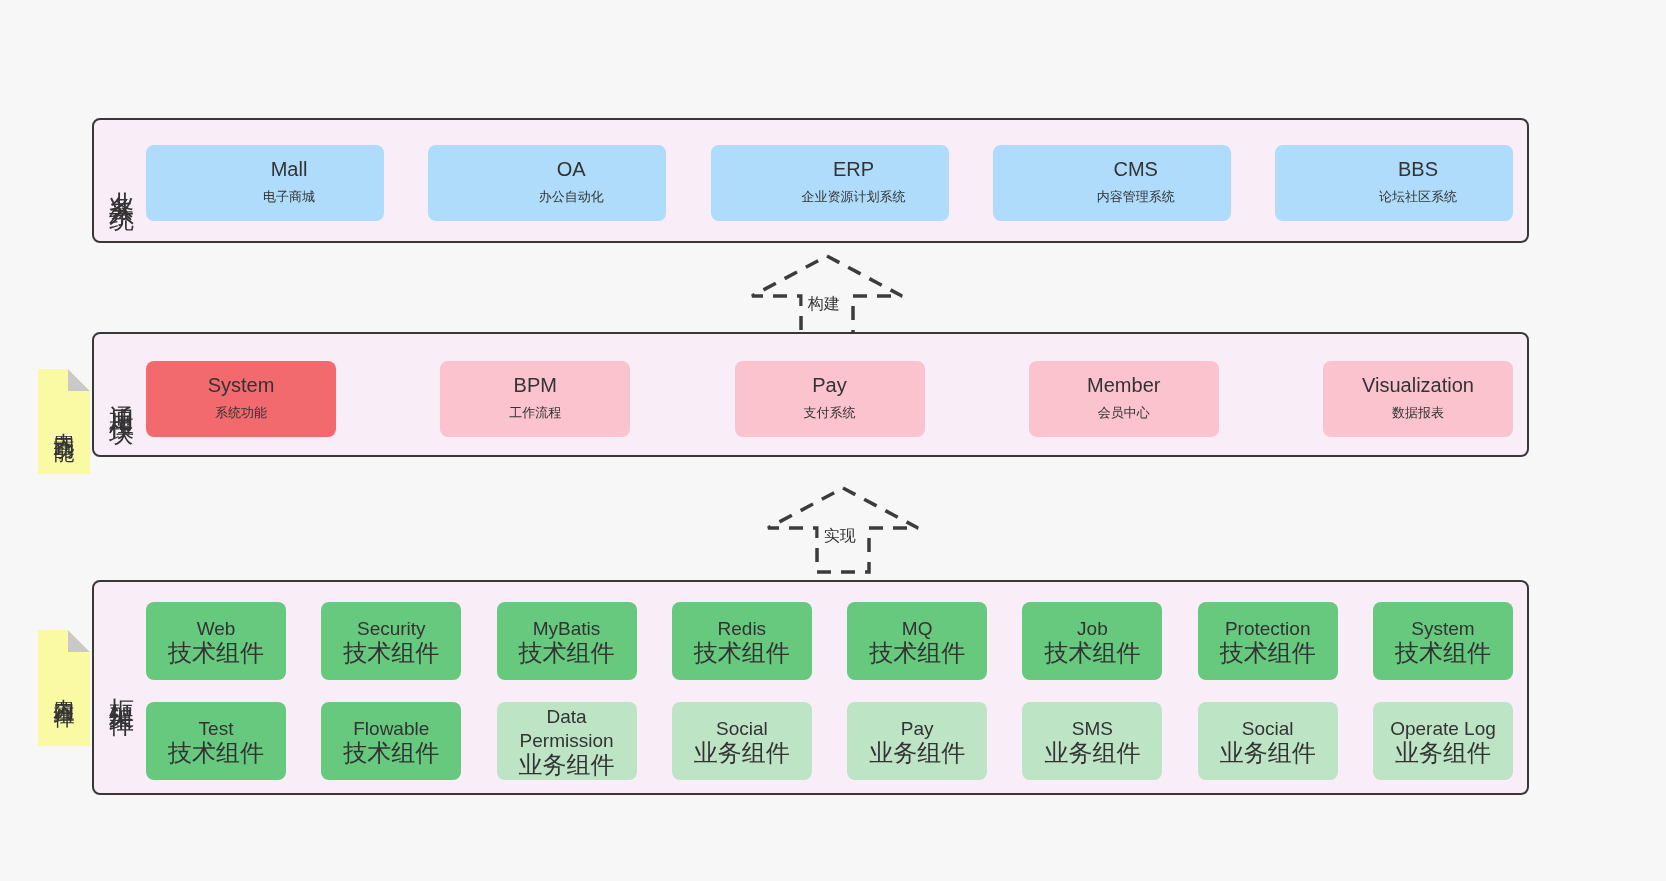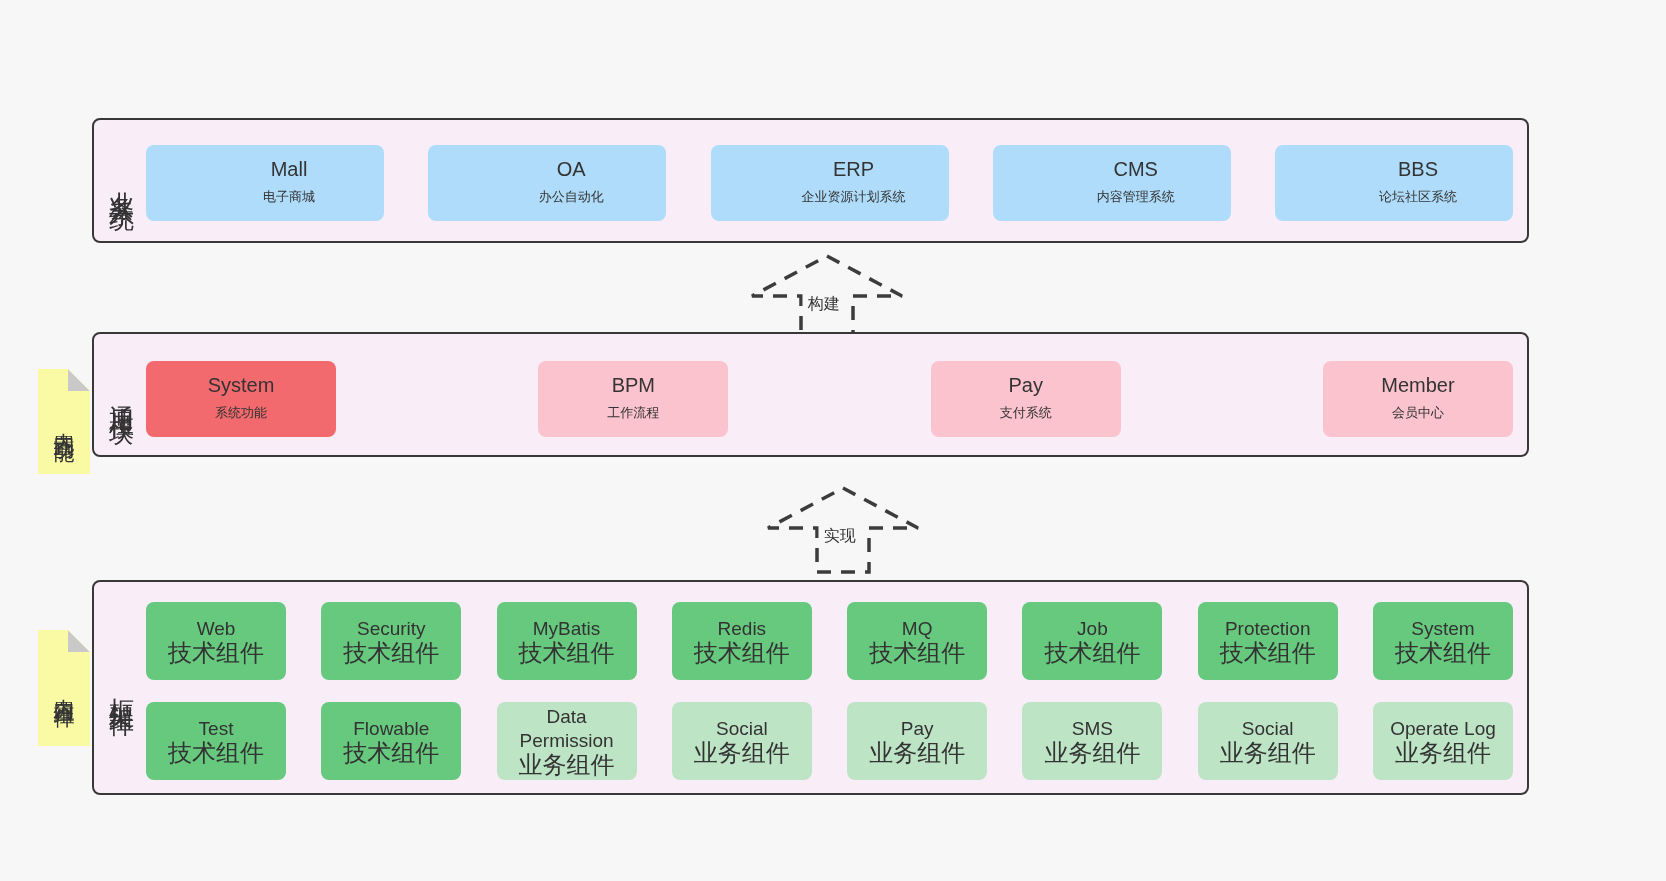--- a/index.html
+++ b/index.html
@@ -154,20 +154,24 @@
         <div class="sub">工作流程</div>
       </div>
       <div class="box pink">
         <div>Pay</div>
         <div class="sub">支付系统</div>
       </div>
       <div class="box pink">
         <div>Member</div>
         <div class="sub">会员中心</div>
       </div>
+      <div class="box pink">
+        <div>Visualization</div>
+        <div class="sub">数据报表</div>
+      </div>
     </div>
   </div>
 
   <div class="arrow" style="left:763px;top:484px;">
     <svg width="160" height="92" viewBox="0 0 160 92">
       <polygon points="80,4 155,44 106,44 106,88 54,88 54,44 5,44" fill="none" stroke="#3c3c3c" stroke-width="3.5" stroke-dasharray="14 10" stroke-linejoin="miter"></polygon>
     </svg>
     <div class="arrow-label">实现</div>
   </div>
 

